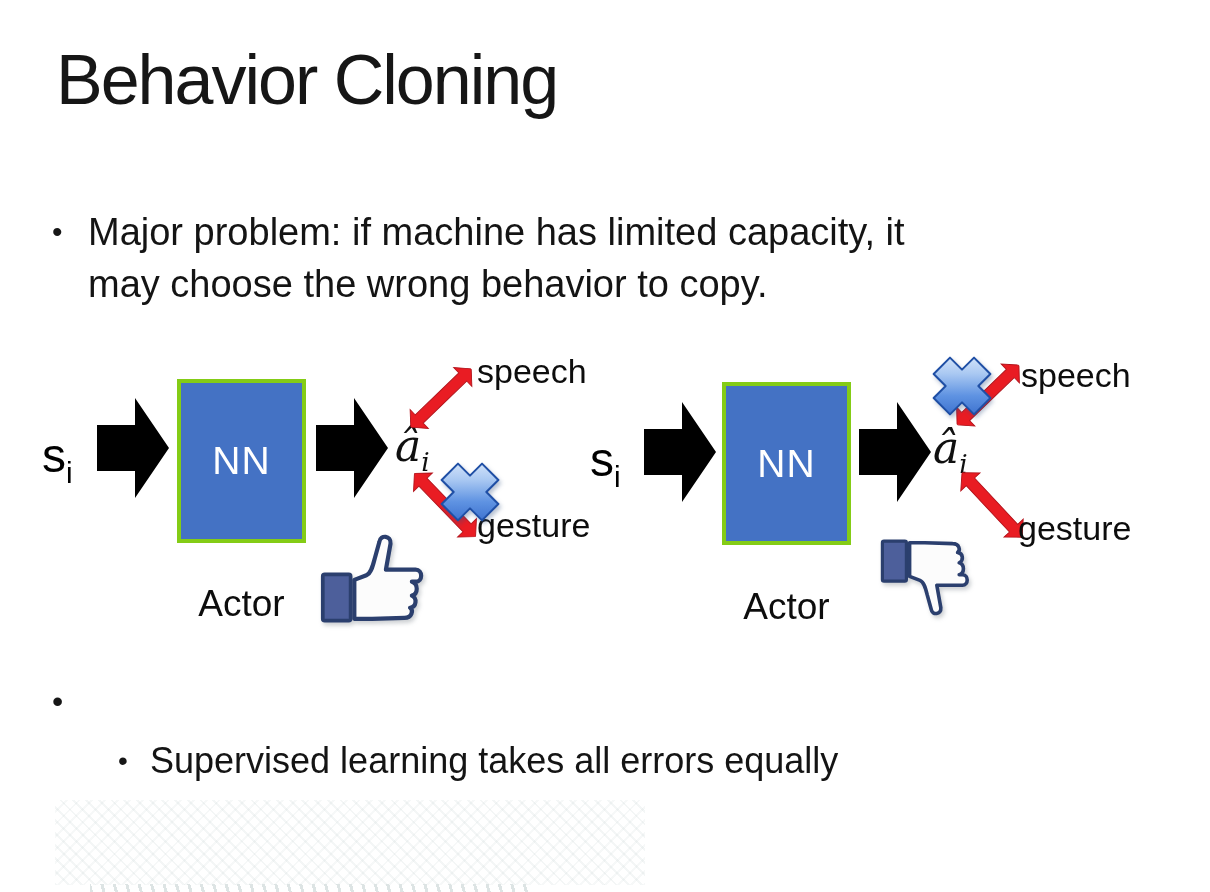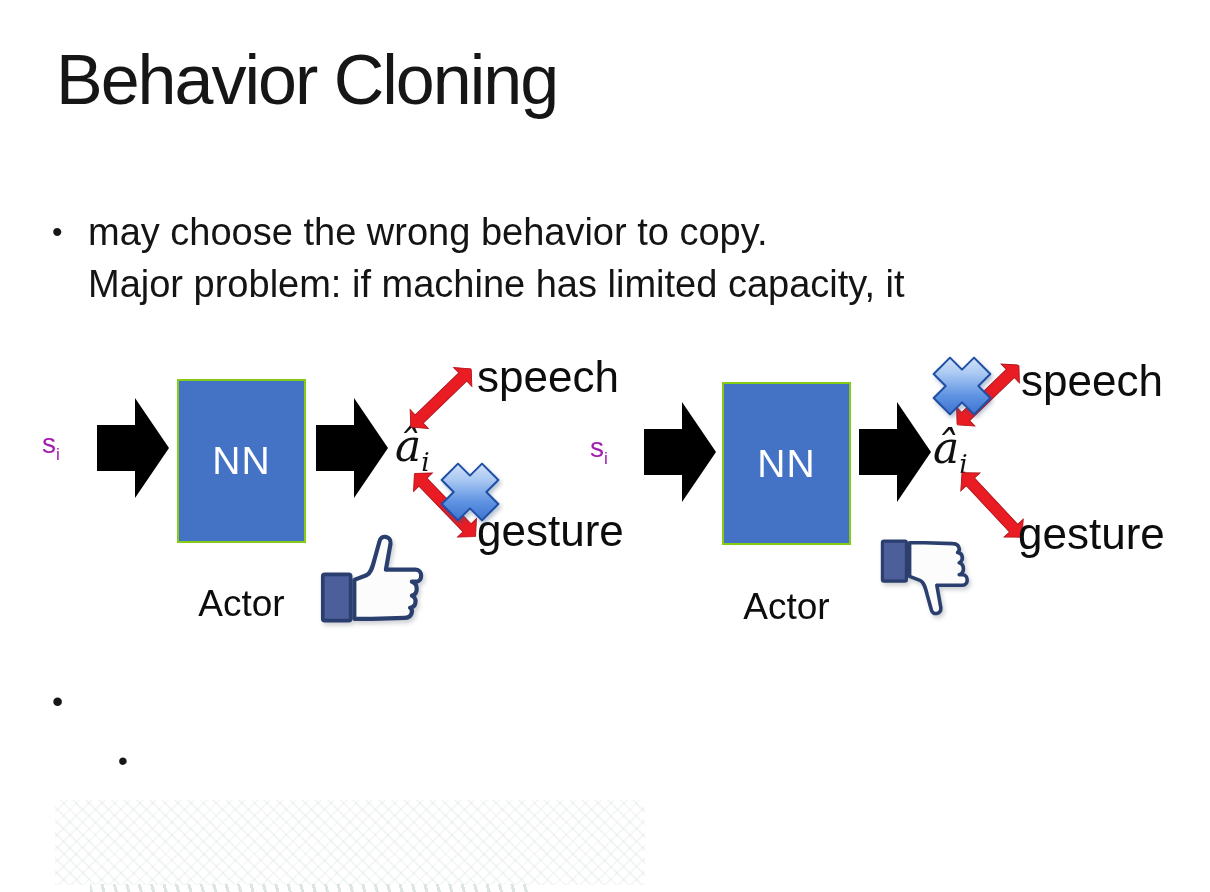--- a/index.html
+++ b/index.html
@@ -14,31 +14,31 @@
   }
   .bullet-row{display:flex; align-items:flex-start;}
   .bullet-marker{flex:0 0 auto; color:#161616;}
   .b1{left:52px; top:206px; width:1080px; font-size:38px; line-height:52px;}
   .b1 .bullet-marker{font-size:30px; line-height:52px; width:36px;}
   .b2{left:52px; top:676px; width:1120px; font-size:40px; line-height:50px;}
   .b2 .bullet-marker{font-size:32px; line-height:50px; width:36px;}
   .b3{left:118px; top:738px; width:1050px; font-size:36px; line-height:46px;}
   .b3 .bullet-marker{font-size:28px; line-height:46px; width:32px;}
 
-  .io-label{font-size:28px; color:#a21caf; white-space:nowrap;}
+  .io-label{font-size:48px; color:#000000; white-space:nowrap;}
   .io-label sub{font-size:0.62em;}
   .nn-box{
-    background:#4472c4; border:2px solid #84cc16; box-sizing:border-box;
+    background:#4472c4; border:4px solid #84cc16; box-sizing:border-box;
     display:flex; align-items:center; justify-content:center;
   }
   .nn-text{color:#ffffff; font-size:39px; letter-spacing:1px;}
   .actor-label{font-size:37px; text-align:center; color:#0d0d0d;margin-top:31px;}
   .ahat{font-family:"DejaVu Serif", serif; font-style:italic; font-size:44px; color:#101010; white-space:nowrap;}
   .ahat sub{font-size:0.6em;}
-  .arm-label{font-size:44px; color:#0d0d0d; white-space:nowrap;}
+  .arm-label{font-size:34px; color:#0d0d0d; white-space:nowrap;}
 
   .barrow{width:72px; height:100px;}
   .barrow svg{display:block; width:100%; height:100%;}
   .darrow{height:30px;}
   .darrow svg{display:block; width:100%; height:100%;}
   .xicon{width:68px; height:68px; filter:drop-shadow(2px 3px 2px rgba(50,80,130,0.35));}
   .xicon svg{display:block; width:100%; height:100%;}
   .thumb svg{display:block; width:100%; height:100%;}
   .thumb{filter:drop-shadow(2px 3px 2px rgba(90,100,110,0.30));}
 
@@ -56,22 +56,22 @@
 </head>
 <body>
 
 <div class="slide">
 
   <div class="abs slide-title">Behavior Cloning</div>
 
   <div class="abs bullet-row b1">
     <span class="bullet-marker">•</span>
     <span>
+      <div>Major problem: if machine has limited capacity, it</div>
       <div>may choose the wrong behavior to copy.</div>
-      <div>Major problem: if machine has limited capacity, it</div>
     </span>
   </div>
 
   <div class="abs io-label" style="left:42px; top:428px;">
     <span>s</span><sub>i</sub>
   </div>
 
   <div class="abs barrow" style="left:97px; top:398px;">
     <svg viewBox="0 0 72 100" preserveAspectRatio="none">
         <polygon points="0,27 38,27 38,0 72,50 38,100 38,73 0,73" fill="#000"></polygon>
@@ -195,18 +195,19 @@
       </g>
     </svg>
   </div>
 
   <div class="abs bullet-row b2">
     <span class="bullet-marker">•</span>
   </div>
 
   <div class="abs bullet-row b3">
     <span class="bullet-marker">•</span>
+    <span>Supervised learning takes all errors equally</span>
   </div>
 
   <div class="abs wm-texture"></div>
   <div class="abs wm-clip"></div>
 
 </div>
 
 </body></html>

